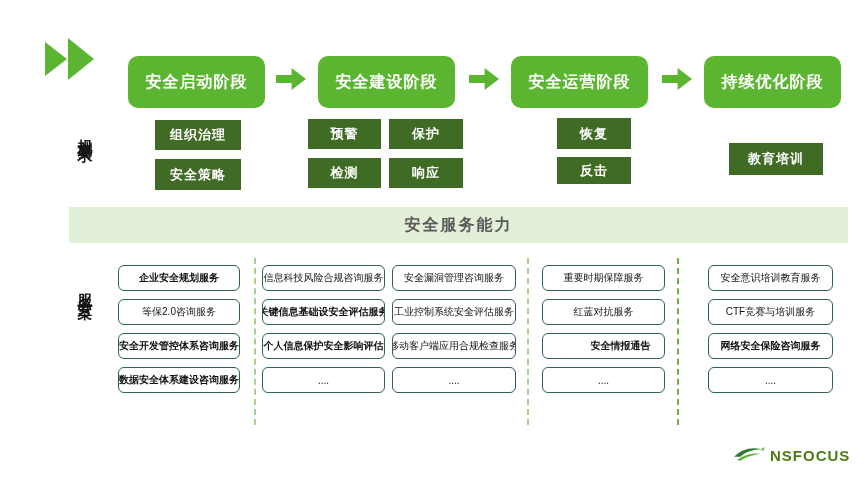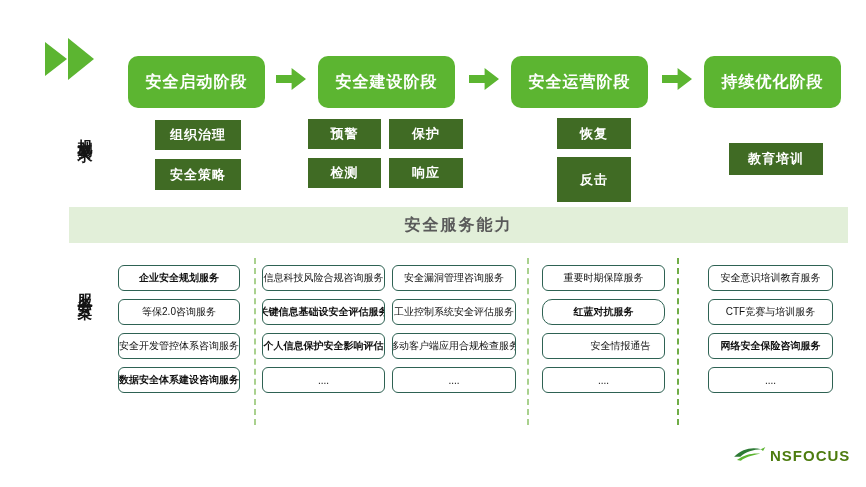--- a/index.html
+++ b/index.html
@@ -31,21 +31,21 @@
   
   .darkbox { position:absolute; background:#406b24; color:#fff; font-size:13px; font-weight:bold;
     display:flex; align-items:center; justify-content:center; letter-spacing:1px; }
   .db-org    { left:155px; top:120px; width:86px; height:30px; }
   .db-policy { left:155px; top:159px; width:86px; height:31px; }
   .db-warn   { left:308px; top:119px; width:73px; height:30px; }
   .db-prot   { left:389px; top:119px; width:74px; height:30px; }
   .db-detect { left:308px; top:158px; width:73px; height:30px; }
   .db-resp   { left:389px; top:158px; width:74px; height:30px; }
   .db-recov  { left:557px; top:118px; width:74px; height:31px; }
-  .db-strike { left:557px; top:157px; width:74px; height:45px; }
+  .db-strike { left:557px; top:157px; width:74px; height:27px; }
   .db-edu    { left:729px; top:143px; width:94px; height:32px; }
 
   
   .banner { position:absolute; left:69px; top:207px; width:779px; height:36px;
     background:#e2efd9; display:flex; align-items:center; justify-content:center; }
   .banner-text { color:#595959; font-weight:bold; font-size:16px; letter-spacing:2px; }
 
   
   .svc-col { position:absolute; top:265px; display:flex; flex-direction:column; gap:8px; }
   .col1  { left:118px; width:122px; }
@@ -98,21 +98,21 @@
 
   <div class="banner">
     <span class="banner-text">安全服务能力</span>
   </div>
 
   <div class="vlabel vlabel-services">服务方案</div>
 
   <div class="svc-col col1">
     <div class="svc" style="font-weight: bold;">企业安全规划服务</div>
     <div class="svc">等保2.0咨询服务</div>
-    <div class="svc" style="font-weight: normal;">安全开发管控体系咨询服务</div>
+    <div class="svc" style="font-weight: bold;">安全开发管控体系咨询服务</div>
     <div class="svc" style="font-weight: bold;">数据安全体系建设咨询服务</div>
   </div>
 
   <div class="sep sep1"></div>
 
   <div class="svc-col col2a">
     <div class="svc">信息科技风险合规咨询服务</div>
     <div class="svc" style="font-weight: bold;">关键信息基础设安全评估服务</div>
     <div class="svc" style="font-weight: bold;">个人信息保护安全影响评估</div>
     <div class="svc">....</div>
@@ -122,22 +122,22 @@
     <div class="svc">安全漏洞管理咨询服务</div>
     <div class="svc">工业控制系统安全评估服务</div>
     <div class="svc">移动客户端应用合规检查服务</div>
     <div class="svc">....</div>
   </div>
 
   <div class="sep sep2"></div>
 
   <div class="svc-col col3">
     <div class="svc">重要时期保障服务</div>
-    <div class="svc" style="font-weight: bold; border-radius: 10px;">红蓝对抗服务</div>
-    <div class="svc" style="font-weight: normal; padding-left: 36px;">安全情报通告</div>
+    <div class="svc" style="font-weight: normal;">红蓝对抗服务</div>
+    <div class="svc" style="font-weight: bold; padding-left: 36px;">安全情报通告</div>
     <div class="svc">....</div>
   </div>
 
   <div class="sep sep3"></div>
 
   <div class="svc-col col4">
     <div class="svc">安全意识培训教育服务</div>
     <div class="svc">CTF竞赛与培训服务</div>
     <div class="svc" style="font-weight: bold;">网络安全保险咨询服务</div>
     <div class="svc">....</div>

